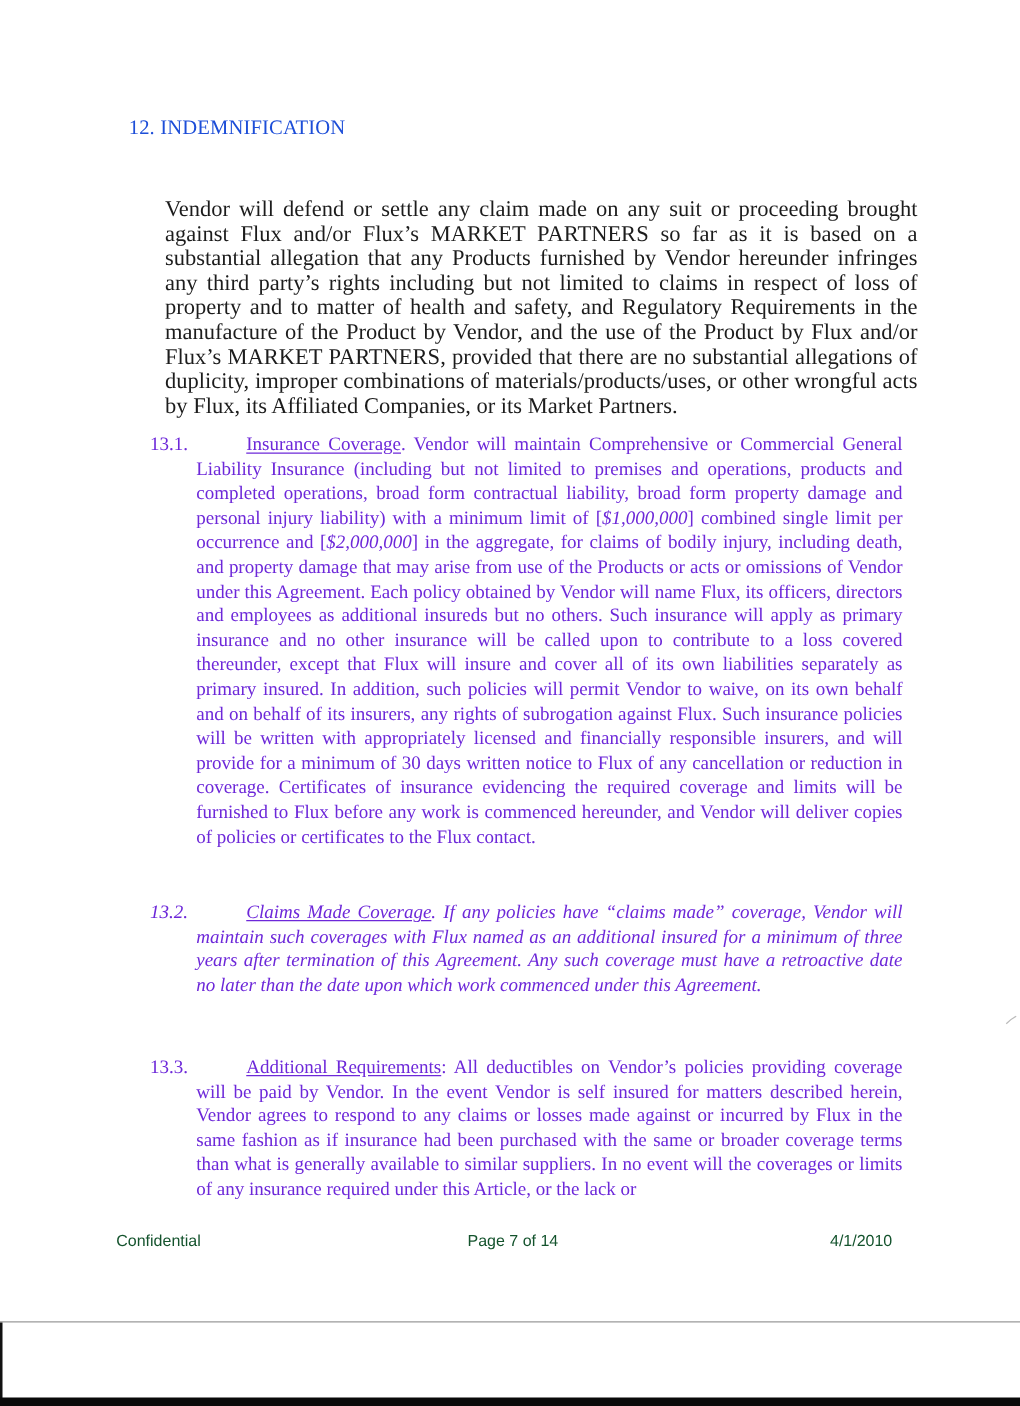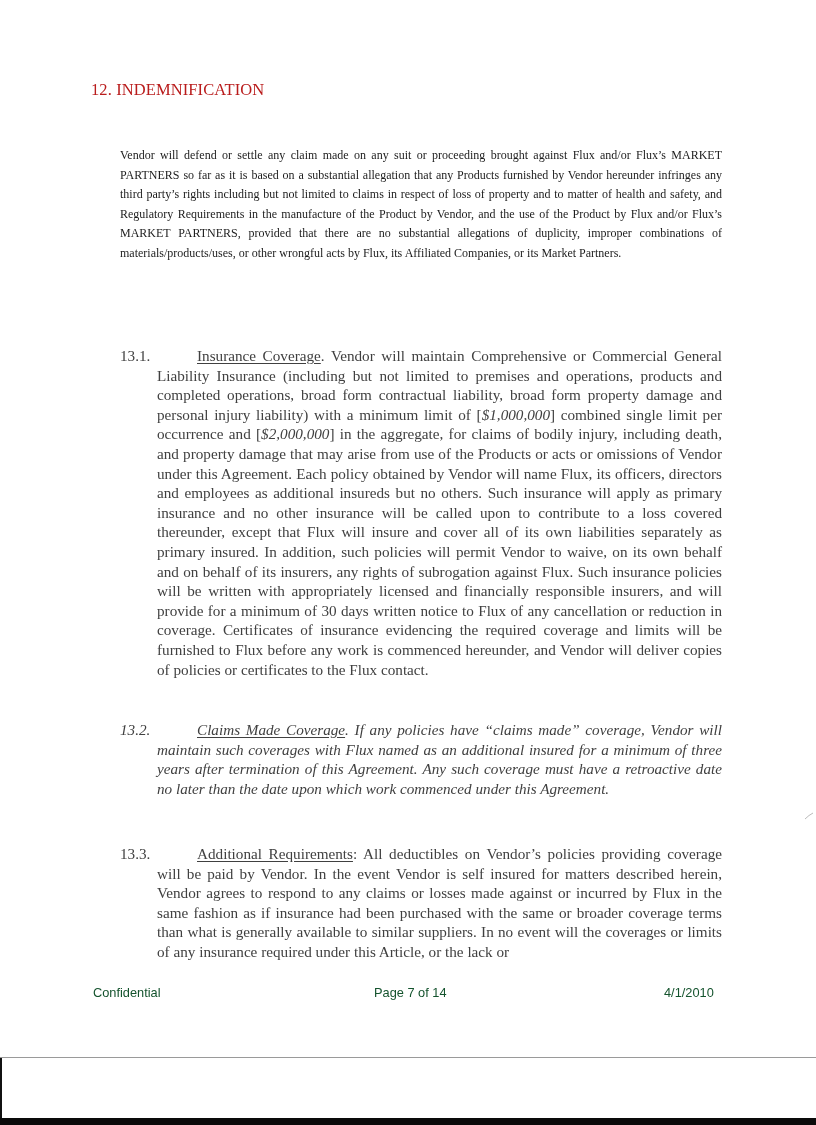--- a/index.html
+++ b/index.html
@@ -3,28 +3,28 @@
 <meta charset="utf-8">
 <style>
   html, body { margin: 0; padding: 0; }
   body {
     width: 816px; height: 1125px; background: #ffffff; position: relative; overflow: hidden;
     font-family: "Liberation Serif", "DejaVu Serif", serif; color: #1a1a1a;
   }
   .page { position: absolute; left: 0; top: 0; width: 816px; height: 1125px; }
   .heading {
     position: absolute; left: 91px; font-size: 16.5px; font-weight: normal;
-    letter-spacing: 0.1px; color: #b91c1c; margin: 0;
+    letter-spacing: 0.1px; color: #1d4ed8; margin: 12px;
   }
   .para {
-    position: absolute; font-size: 12px; line-height: 19.6px;
-    text-align: justify; color: #1c1c1c; margin: 0;
+    position: absolute; font-size: 18px; line-height: 19.6px;
+    text-align: justify; color: #1c1c1c; margin: 12px;
   }
   .p12 { left: 120px; top: 146px; width: 602px; }
-  .clause { position: absolute; left: 120px; width: 602px; font-size: 15.2px; line-height: 19.6px; color: #404040; }
+  .clause { position: absolute; left: 120px; width: 602px; font-size: 15.2px; line-height: 19.6px; color: #6d28d9; }
   .clause .num { position: absolute; left: 0; top: 0; width: 36px; }
   .clause .body { margin-left: 37px; text-align: justify; }
   .clause .title { text-decoration: underline; text-underline-offset: 2px; margin-left: 40px; }
   .c131 { top: 346px; }
   .c132 { top: 720px; font-style: italic; }
   .c133 { top: 844px; }
   .footer {
     position: absolute; top: 985px; font-family: "Liberation Sans", "DejaVu Sans", sans-serif;
     font-size: 12.8px; color: #14532d;
   }

